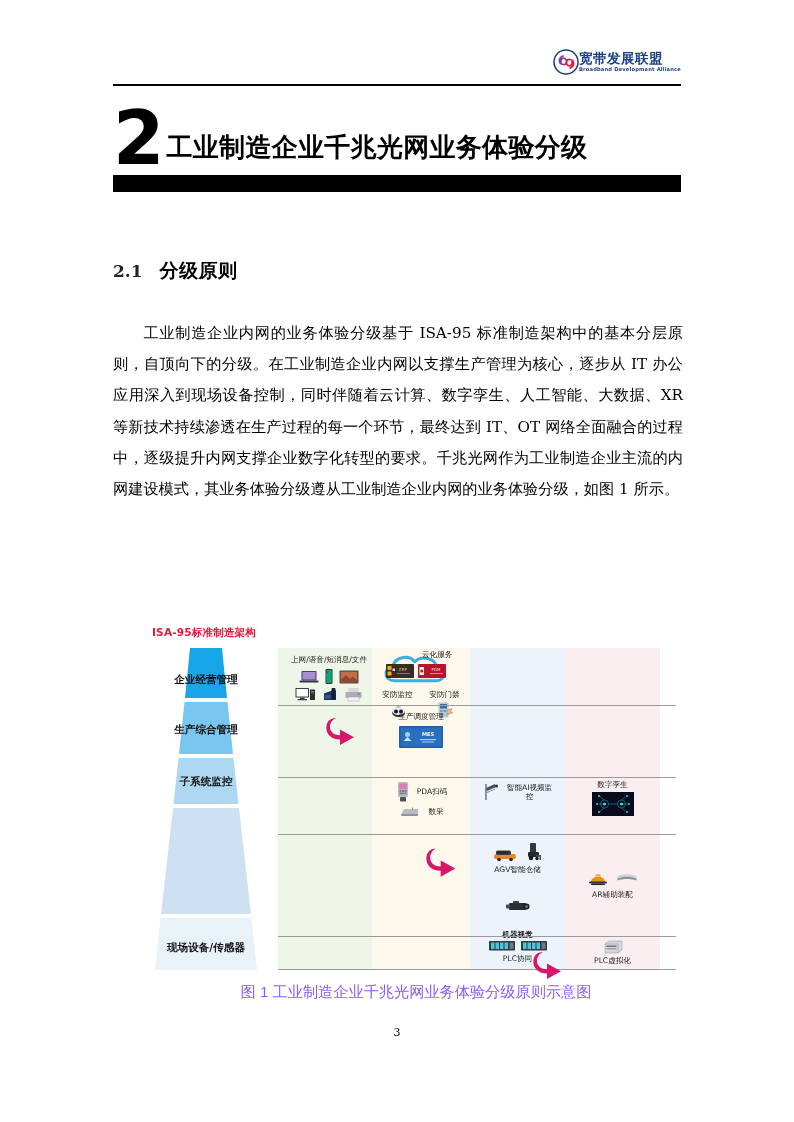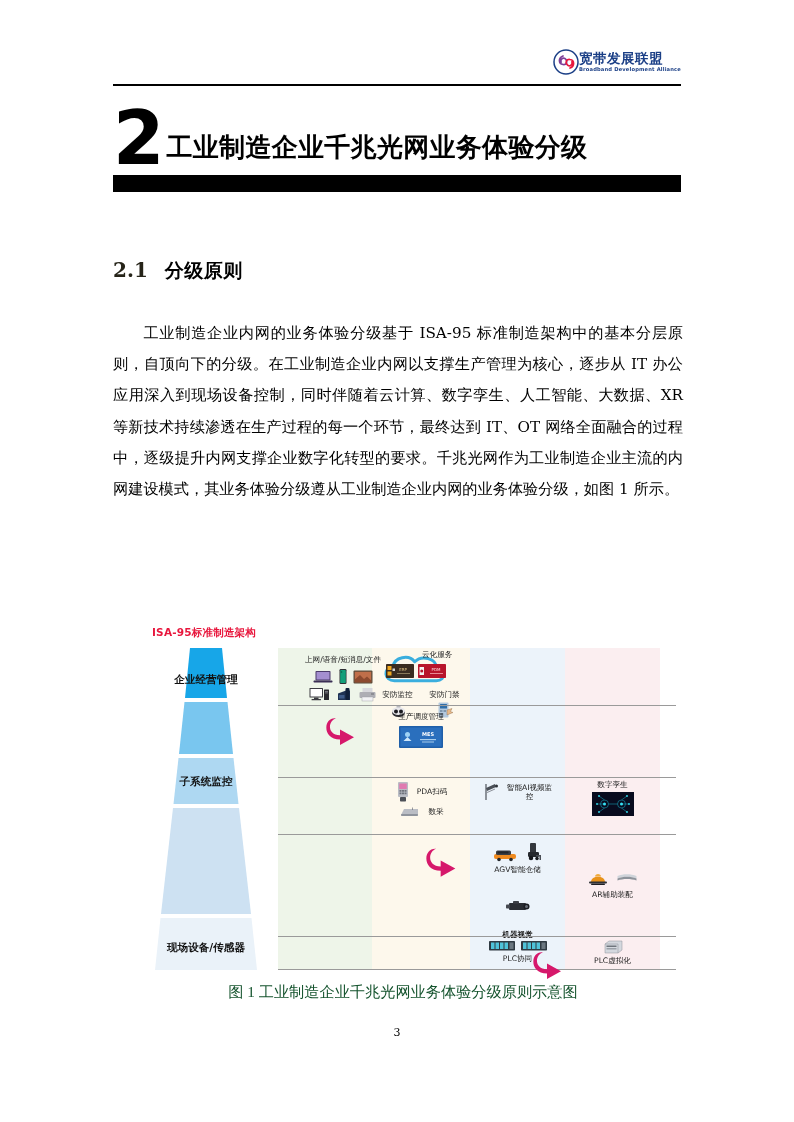--- a/index.html
+++ b/index.html
@@ -56,21 +56,21 @@
   .chapter-bar{
     margin-top:6px;width:568px;height:17px;background:#000;
   }
 
   
   .section{
     position:absolute;left:113px;top:258px;display:flex;align-items:baseline;
   }
   .section-num{
     font-family:"DejaVu Serif","Liberation Serif",serif;
-    font-size:20px;font-weight:bold;color:#262419;
+    font-size:17px;font-weight:bold;color:#262419;
   }
   .section-name{
     font-family:"DejaVu Sans","Liberation Sans",sans-serif;
     font-size:19px;font-weight:bold;color:#000;margin-left:17px;letter-spacing:.5px;
   }
 
   
   .body-text{
     position:absolute;left:113px;top:318px;width:570px;
     font-family:"DejaVu Serif","Liberation Serif",serif;
@@ -114,23 +114,23 @@
   }
   .cell{position:absolute;z-index:4;text-align:center;}
   .cap{
     font-family:"DejaVu Sans","Liberation Sans",sans-serif;
     font-size:7.6px;color:#222;line-height:9.5px;white-space:nowrap;
   }
   .cap.wrap{white-space:normal;}
   .arrow{position:absolute;z-index:6;}
 
   .fig-caption{
-    position:absolute;left:118px;top:982px;width:570px;text-align:center;
-    font-family:Liberation Serif, serif;
-    font-size:15.2px;color:#14532d;
+    position:absolute;left:131px;top:982px;width:570px;text-align:center;
+    font-family:Liberation Sans, sans-serif;
+    font-size:15.2px;color:#8b5cf6;
   }
   .page-num{
     position:absolute;left:0;top:1026px;width:794px;text-align:center;
     font-family:"DejaVu Serif","Liberation Serif",serif;
     font-size:11px;color:#000;
   }
 
   
   .ico{display:inline-block;vertical-align:middle;}
   .iconrow{display:flex;gap:6px;align-items:flex-end;justify-content:center;}
@@ -186,20 +186,23 @@
           <polygon points="48.5,110 103.5,110 108.5,156 43.5,156" fill="#aed8f2"></polygon>
 
           <polygon points="43,160 109,160 121,266 31,266" fill="#cde1f2"></polygon>
 
           <polygon points="30.5,270 121.5,270 127,322 25,322" fill="#eaf2f9"></polygon>
         </svg>
 
         <div class="pyr-lvl" style="top:18px;height:28px;">
           <span class="pyr-lbl">企业经营管理</span>
         </div>
+        <div class="pyr-lvl" style="top:68px;height:28px;">
+          <span class="pyr-lbl">生产综合管理</span>
+        </div>
         <div class="pyr-lvl" style="top:120px;height:28px;">
           <span class="pyr-lbl">子系统监控</span>
         </div>
         <div class="pyr-lvl" style="top:286px;height:28px;">
           <span class="pyr-lbl">现场设备/传感器</span>
         </div>
       </div>
 
       <div class="grid">
 
@@ -207,21 +210,21 @@
         <div class="col c2"></div>
         <div class="col c3"></div>
         <div class="col c4"></div>
 
         <div class="rowline" style="top:57px;"></div>
         <div class="rowline" style="top:129px;"></div>
         <div class="rowline" style="top:186px;"></div>
         <div class="rowline" style="top:288px;"></div>
         <div class="rowline" style="top:321px;"></div>
 
-        <div class="cell" style="left:20px;top:7px;width:90px;">
+        <div class="cell" style="left:6px;top:7px;width:90px;">
           <div class="cap">上网/语音/短消息/文件</div>
           <div class="iconrow" style="margin-top:4px;">
             <svg class="ico" width="20" height="14" viewBox="0 0 40 28">
               <rect x="5" y="2" width="30" height="19" rx="1.5" fill="#4b3b6b"></rect>
               <rect x="7" y="4" width="26" height="15" fill="#a48fd0"></rect>
               <rect x="1" y="21" width="38" height="4" rx="1.5" fill="#3b2f55"></rect>
             </svg>
             <svg class="ico" width="8" height="15" viewBox="0 0 16 30">
               <rect x="1" y="0" width="14" height="30" rx="2.5" fill="#2e2e33"></rect>
               <rect x="2.4" y="2" width="11.2" height="26" rx="1.6" fill="#12a07a"></rect>

